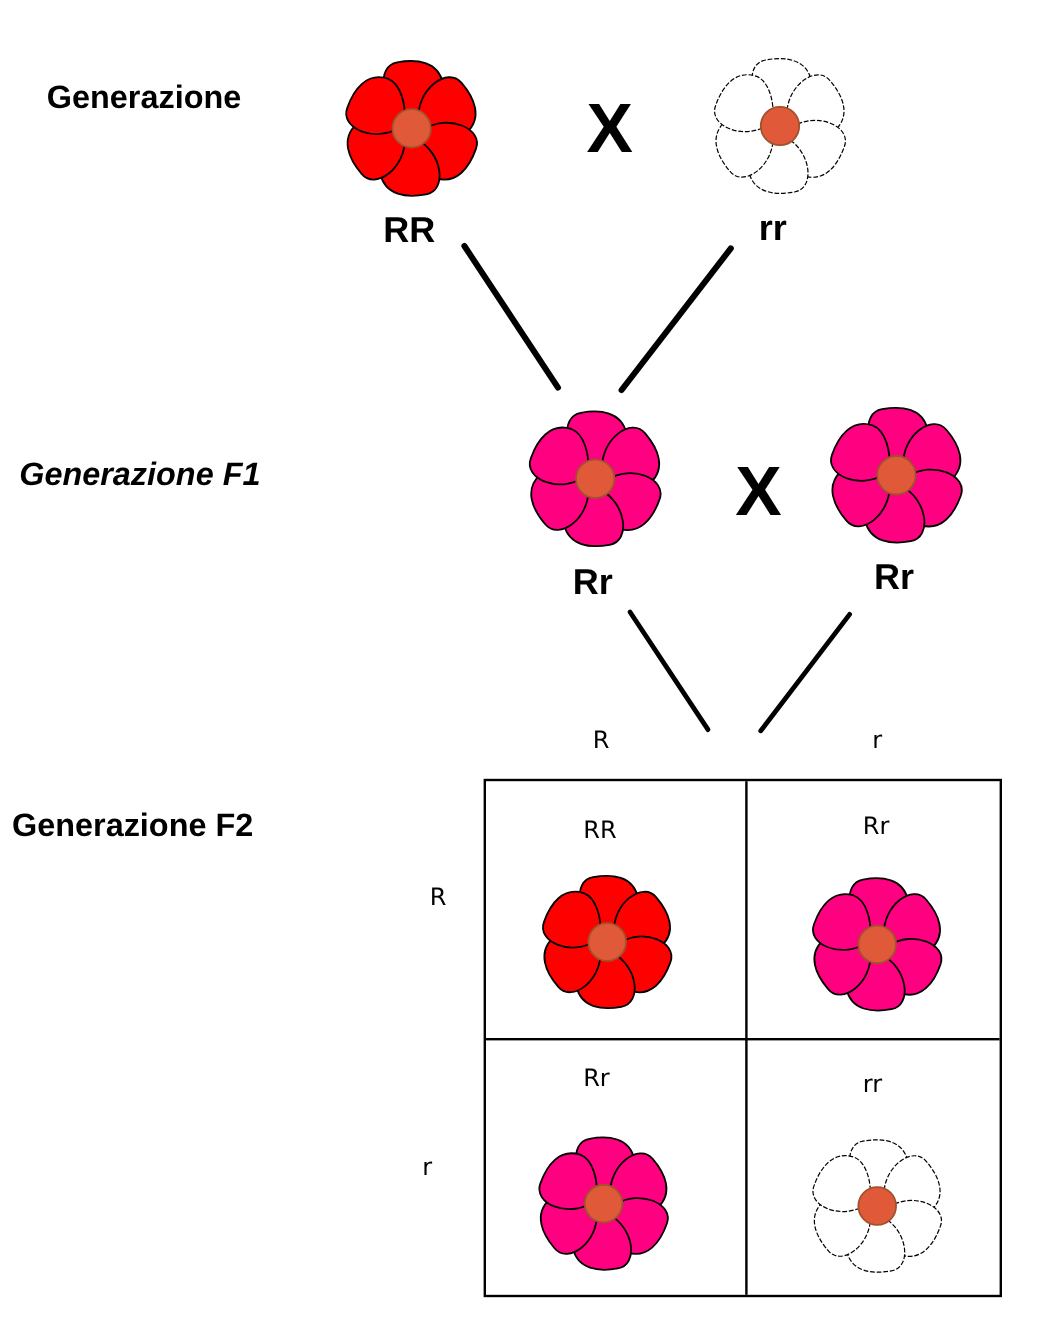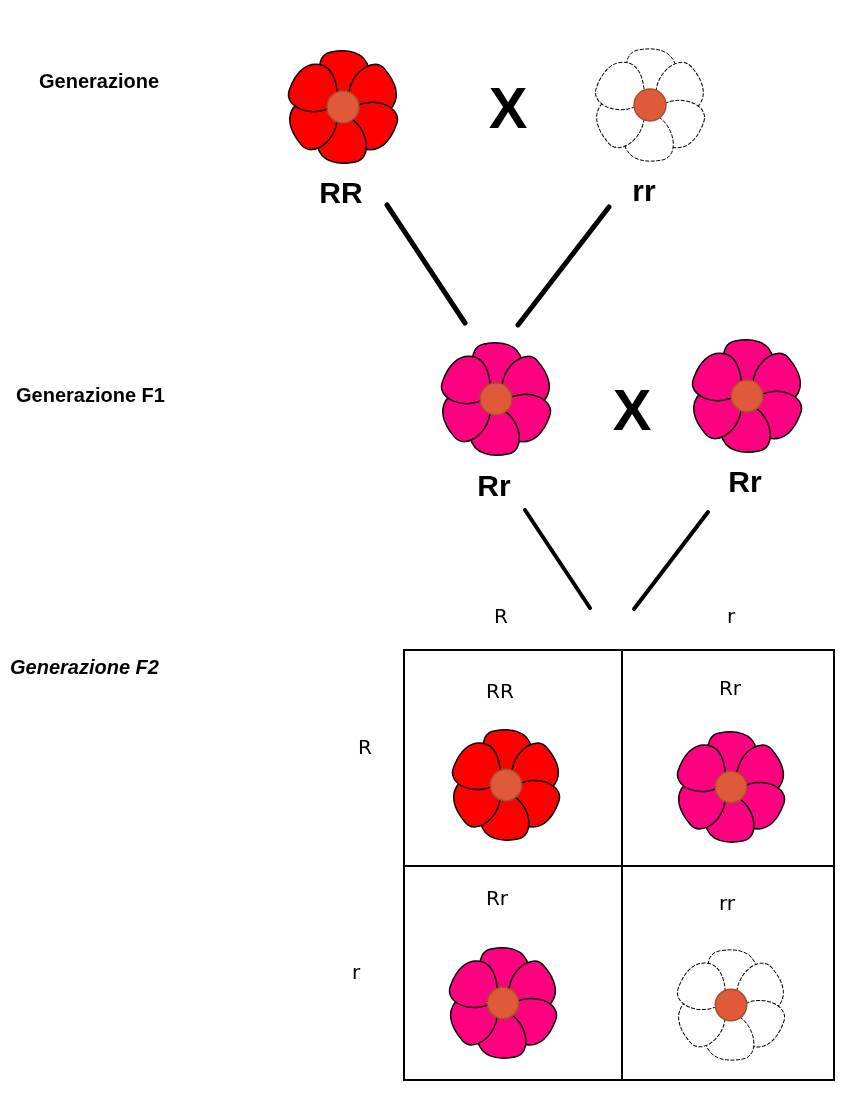--- a/index.html
+++ b/index.html
@@ -1,18 +1,18 @@
 <!DOCTYPE html>
 <html><head>
 <meta charset="utf-8">
 <style>
   html, body { margin: 0; padding: 0; background: #ffffff; }
   body { width: 864px; height: 1100px; position: relative; overflow: hidden; font-family: "Liberation Sans", sans-serif; color: #000; }
   .abs { position: absolute; }
-  .gen-label { font-weight: bold; font-size: 20px; line-height: 34px; white-space: nowrap; }
+  .gen-label { font-weight: bold; font-size: 27px; line-height: 34px; white-space: nowrap; }
   .geno-bold { font-weight: bold; font-size: 30px; line-height: 34px; text-align: center; width: 80px; }
   .cross { font-weight: bold; font-size: 58px; line-height: 60px; text-align: center; width: 60px; }
   .allele { font-family: "DejaVu Sans", sans-serif; font-size: 20px; line-height: 24px; text-align: center; width: 40px; }
   .cell-geno { font-family: "DejaVu Sans", sans-serif; font-size: 20px; line-height: 24px; text-align: center; width: 80px; }
   svg.flower { position: absolute; overflow: visible; }
   svg#lines { position: absolute; left: 0; top: 0; width: 864px; height: 1100px; pointer-events: none; }
   .punnett { position: absolute; left: 403px; top: 649px; width: 432px; height: 432px; border: 2px solid #000; box-sizing: border-box; }
   .punnett .vline { position: absolute; left: 216px; top: 0; width: 2px; height: 100%; background: #000; }
   .punnett .hline { position: absolute; top: 214px; left: 0; height: 2px; width: 100%; background: #000; }
 </style>
@@ -22,22 +22,22 @@
 <svg id="lines">
   <line x1="387" y1="205" x2="465" y2="323" stroke="#000" stroke-width="5" stroke-linecap="round"></line>
   <line x1="609" y1="207" x2="518" y2="325" stroke="#000" stroke-width="5" stroke-linecap="round"></line>
   <line x1="525" y1="510" x2="590" y2="608" stroke="#000" stroke-width="4" stroke-linecap="round"></line>
   <line x1="708" y1="512" x2="634" y2="609" stroke="#000" stroke-width="4" stroke-linecap="round"></line>
 </svg>
 
 <div class="abs gen-label" style="left:39px; top:64px;">
   <div>Generazione</div>
 </div>
-<div class="abs gen-label" style="left:16px; top:378px;">Generazione F1</div>
-<div class="abs gen-label" style="left:10px; top:650px;font-style:italic;">Generazione F2</div>
+<div class="abs gen-label" style="left:16px; top:378px;font-style:italic;">Generazione F1</div>
+<div class="abs gen-label" style="left:10px; top:671px;">Generazione F2</div>
 
 <svg class="flower" width="116" height="116" style="left: 285px; top: 49px;">
     <g transform="translate(58,58)">
       <path d="M 9 -4 C 20 -26, 52 -30, 55 -12 C 58 4, 56 22, 38 26 C 26 28, 14 14, 9 4 Z" transform="rotate(-90)" fill="#ff0000" stroke="#000" stroke-width="1.5"></path>
       <path d="M 9 -4 C 20 -26, 52 -30, 55 -12 C 58 4, 56 22, 38 26 C 26 28, 14 14, 9 4 Z" transform="rotate(-30)" fill="#ff0000" stroke="#000" stroke-width="1.5"></path>
       <path d="M 9 -4 C 20 -26, 52 -30, 55 -12 C 58 4, 56 22, 38 26 C 26 28, 14 14, 9 4 Z" transform="rotate(30)" fill="#ff0000" stroke="#000" stroke-width="1.5"></path>
       <path d="M 9 -4 C 20 -26, 52 -30, 55 -12 C 58 4, 56 22, 38 26 C 26 28, 14 14, 9 4 Z" transform="rotate(90)" fill="#ff0000" stroke="#000" stroke-width="1.5"></path>
       <path d="M 9 -4 C 20 -26, 52 -30, 55 -12 C 58 4, 56 22, 38 26 C 26 28, 14 14, 9 4 Z" transform="rotate(150)" fill="#ff0000" stroke="#000" stroke-width="1.5"></path>
       <path d="M 9 -4 C 20 -26, 52 -30, 55 -12 C 58 4, 56 22, 38 26 C 26 28, 14 14, 9 4 Z" transform="rotate(210)" fill="#ff0000" stroke="#000" stroke-width="1.5"></path>
       <circle r="16" fill="#e05a3a" stroke="#a0522d" stroke-width="1.5"></circle>

